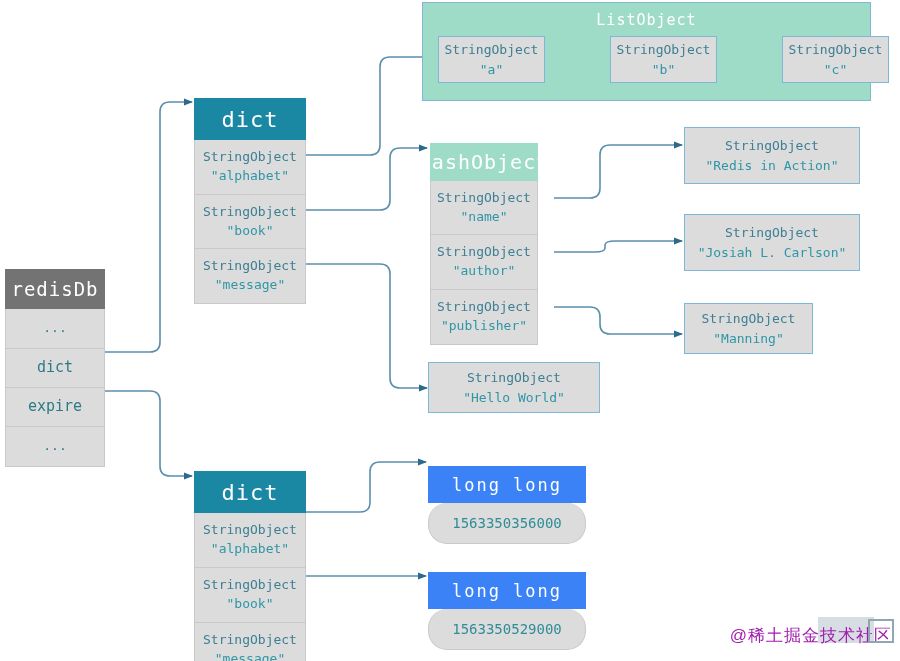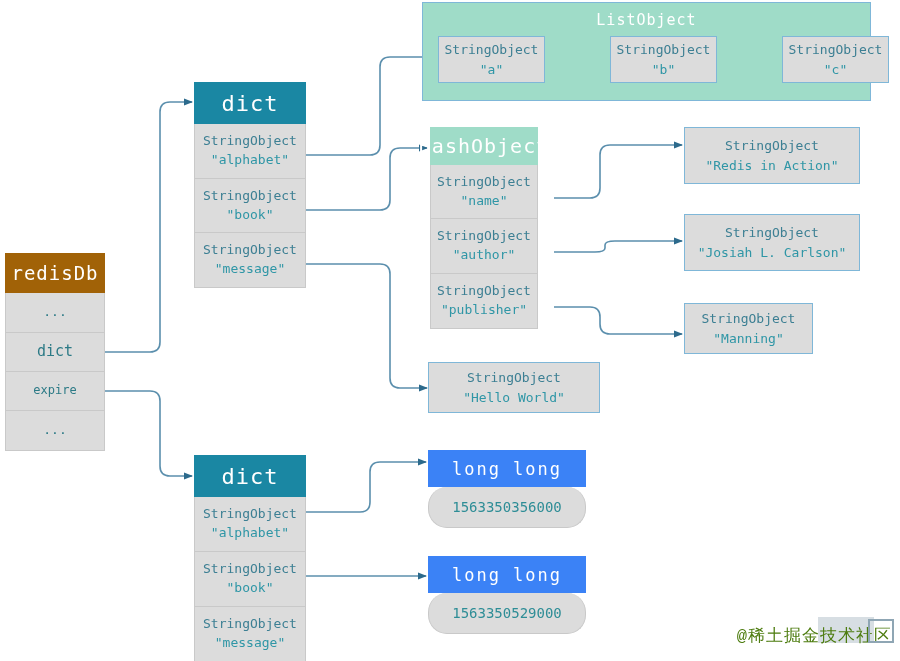--- a/index.html
+++ b/index.html
@@ -3,27 +3,27 @@
 <meta charset="utf-8">
 <style>
   html,body{margin:0;padding:0;background:#ffffff;}
   body{
     width:900px;height:661px;position:relative;overflow:hidden;
     font-family:"DejaVu Sans Mono","Liberation Mono",monospace;
   }
   #canvas{position:absolute;left:0;top:0;width:900px;height:661px;}
 
   
-  .node{position:absolute;box-sizing:border-box;}
+  .node{position:absolute;box-sizing:border-box;margin-top:16px;}
   .hdr{
     box-sizing:border-box;width:100%;
     display:flex;align-items:center;justify-content:center;
     color:#ffffff;font-size:20px;letter-spacing:1px;
   }
-  .hdr.redis{background:#a16207;height:40px;font-size:19px;}
+  .hdr.redis{background:#737373;height:40px;font-size:19px;}
   .hdr.dict{background:#1a87a3;height:42px;font-size:22px;}
   .hdr.hash{background:#9fdcc8;height:38px;font-size:20px;}
   .hdr.longlong{background:#3b82f6;height:37px;font-size:17px;letter-spacing:2px;}
 
   .cell{
     box-sizing:border-box;width:100%;
     background:#dcdcdc;border:1px solid #c9c9c9;border-top:none;
     display:flex;flex-direction:column;align-items:center;justify-content:center;
     color:#2c7a86;font-size:13px;line-height:1.45;
   }
@@ -45,22 +45,22 @@
     position:absolute;box-sizing:border-box;
     background:#dcdcdc;border:1px solid #7fb7d8;
     display:flex;flex-direction:column;align-items:center;justify-content:center;
     color:#3c7f93;font-size:13px;line-height:1.5;
   }
   .sbox .l2{color:#2f96a6;}
 
   
   .watermark{
     position:absolute;right:8px;bottom:14px;
-    color:#4d7c0f;font-size:17px;letter-spacing:1px;
-    font-family:Liberation Mono, monospace;
+    color:#a21caf;font-size:17px;letter-spacing:1px;
+    font-family:Liberation Sans, sans-serif;
     white-space:nowrap;
   }
   .wm-box{
     position:absolute;right:6px;bottom:18px;
     width:22px;height:20px;border:2px solid #8fa6b4;
   }
   .wm-shade{
     position:absolute;right:26px;bottom:18px;width:56px;height:26px;
     background:rgba(140,160,175,.35);
   }
@@ -102,21 +102,21 @@
 
 <div class="node" style="left:5px;top:253px;width:100px;">
   <div class="hdr redis">redisDb</div>
   <div class="cell" style="height:40px;">
     <span>...</span>
   </div>
   <div class="cell" style="height:39px;">
     <span style="font-size:15px;">dict</span>
   </div>
   <div class="cell" style="height:39px;">
-    <span style="font-size:12px;">expire</span>
+    <span style="font-size:15px;">expire</span>
   </div>
   <div class="cell" style="height:40px;">
     <span>...</span>
   </div>
 </div>
 
 <div class="node" style="left:194px;top:82px;width:112px;">
   <div class="hdr dict">dict</div>
   <div class="cell" style="height:55px;">
     <span class="l1">StringObject</span>

